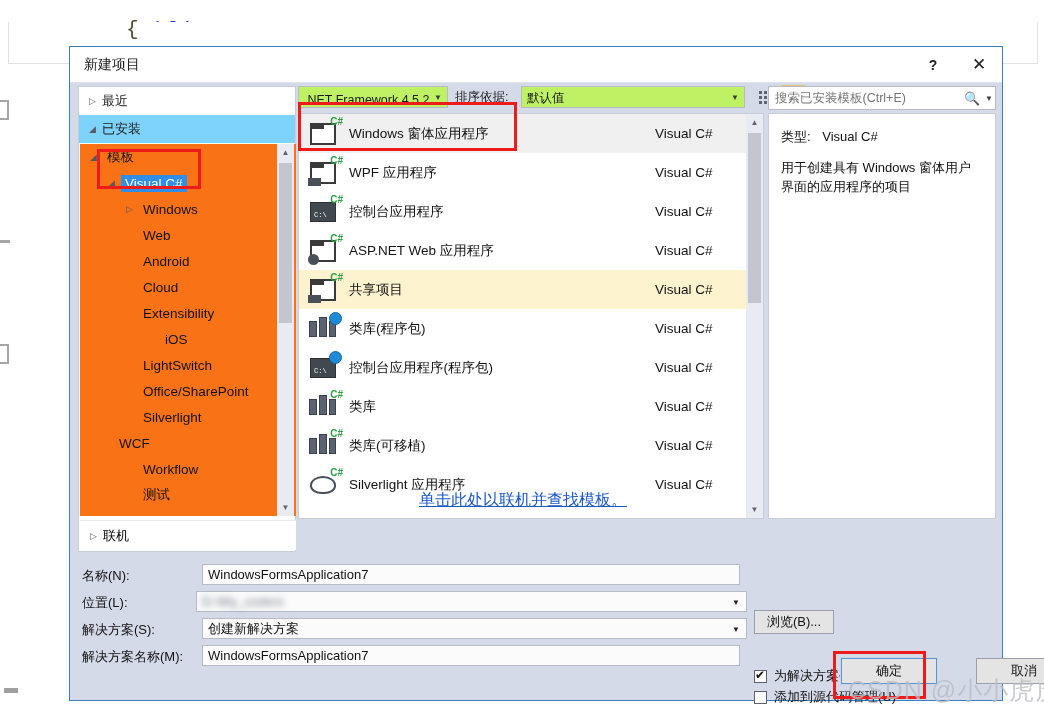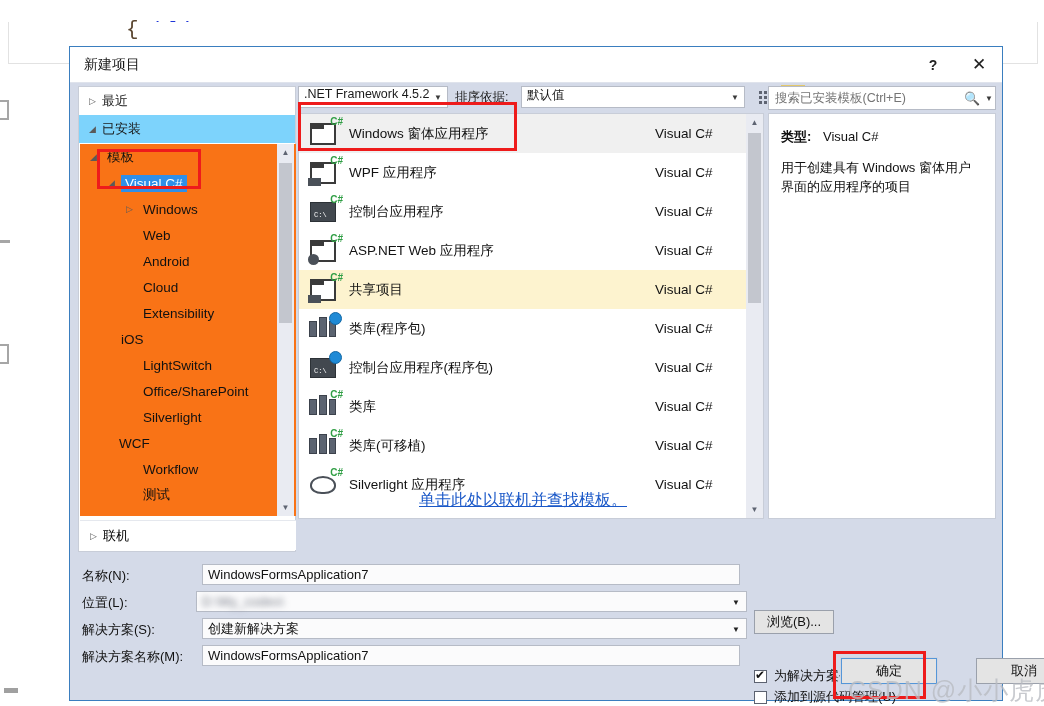--- a/index.html
+++ b/index.html
@@ -100,23 +100,23 @@
     font-size:8px; color:#5e6472;
   }
   .vsb .arrow.up { top:0; }
   .vsb .arrow.down { bottom:0; }
   .vsb .thumb { position:absolute; left:2px; width:13px; background:#c3c6ce; }
 
   
   .list-pane { position:absolute; left:228px; top:3px; width:466px; height:466px; }
   .list-toolbar { position:relative; height:24px; }
   .combo {
-    position:absolute; background:#ffffff; border:1px solid #b6bbc6;
+    position:absolute; background:#bef264; border:1px solid #b6bbc6;
     height:22px; font-size:12.5px; color:#1a1a1a;
-    display:flex; align-items:flex-start; padding-left:5px;
+    display:flex; align-items:flex-end; padding-left:5px;
   }
   .combo .caret {
     position:absolute; right:5px; top:50%; transform:translateY(-50%);
     font-size:8px; color:#3a3a3a;
   }
   .combo.framework { left:0px; top:0px; width:150px; }
   .sortlabel {
     position:absolute; left:157px; top:3px; font-size:12.5px; color:#1a1a1a;
   }
   .combo.sortby { left:223px; top:0px; width:224px; }
@@ -160,21 +160,21 @@
     color:#7b7f88; padding-left:6px; background:transparent;
     font-family:inherit;
   }
   .search-ic { width:26px; text-align:center; font-size:13px; color:#2a2a2a; }
   .search-caret { width:10px; font-size:8px; color:#3a3a3a; padding-right:4px; }
   .descbox {
     position:absolute; left:0; top:27px; width:228px; height:406px;
     background:#ffffff; border:1px solid #c8cdd8; padding:14px 12px;
   }
   .desc-type { font-size:13px; color:#111; margin-bottom:12px; }
-  .desc-type b { font-weight:bold; }
+  .desc-type b { font-weight:normal; }
   .desc-text { font-size:13px; color:#111; line-height:19px; }
 
   
   .form-area { position:absolute; left:0; top:510px; width:934px; height:145px; }
   .flabel { position:absolute; font-size:13px; color:#111; }
   .finput {
     position:absolute; background:#fbfbfc; border:1px solid #b6bbc6;
     height:21px; font-size:13px; color:#111;
     display:flex; align-items:center; padding-left:5px;
   }
@@ -322,21 +322,21 @@
               <span class="lbl">Android</span>
             </div>
             <div class="tnode" style="padding-left: 46px;">
               <span class="tri "></span>
               <span class="lbl">Cloud</span>
             </div>
             <div class="tnode" style="padding-left: 46px;">
               <span class="tri "></span>
               <span class="lbl">Extensibility</span>
             </div>
-            <div class="tnode" style="padding-left: 24px;">
+            <div class="tnode" style="padding-left: 68px;">
               <span class="tri "></span>
               <span class="lbl">iOS</span>
             </div>
             <div class="tnode" style="padding-left: 46px;">
               <span class="tri "></span>
               <span class="lbl">LightSwitch</span>
             </div>
             <div class="tnode" style="padding-left: 46px;">
               <span class="tri "></span>
               <span class="lbl">Office/SharePoint</span>

